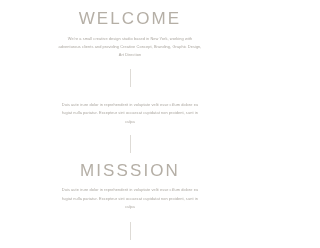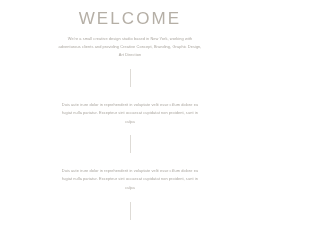--- a/index.html
+++ b/index.html
@@ -78,18 +78,19 @@
 
   <div class="divider divider-1"></div>
 
   <div class="section">
     <p class="body-text">Duis aute irure dolor in reprehenderit in voluptate velit esse cillum dolore eu fugiat nulla pariatur. Excepteur sint occaecat cupidatat non proident, sunt in culpa</p>
   </div>
 
   <div class="divider divider-2"></div>
 
   <div class="section">
+    <h2 class="heading">MISSSION</h2>
     <p class="body-text">Duis aute irure dolor in reprehenderit in voluptate velit esse cillum dolore eu fugiat nulla pariatur. Excepteur sint occaecat cupidatat non proident, sunt in culpa</p>
   </div>
 
   <div class="divider divider-3"></div>
 
 </div>
 
 </body></html>

